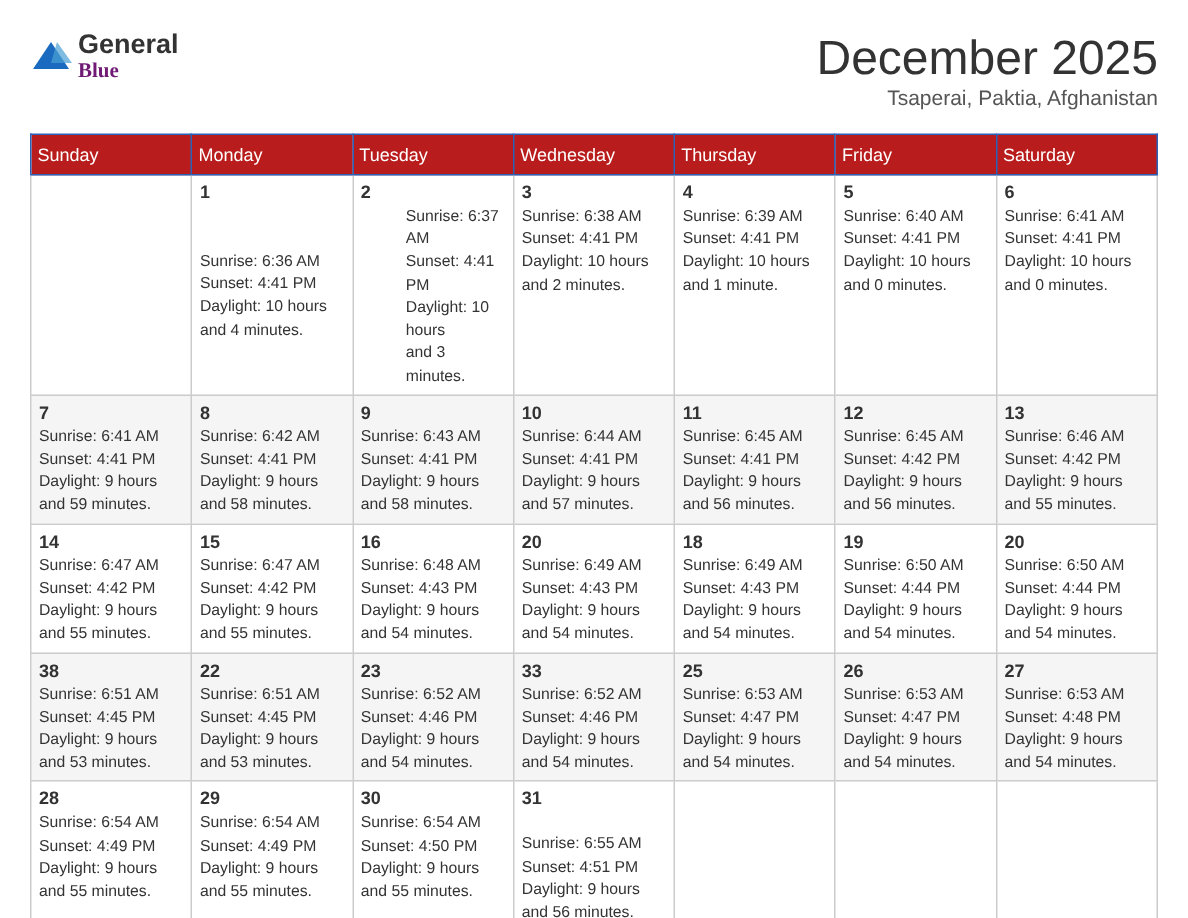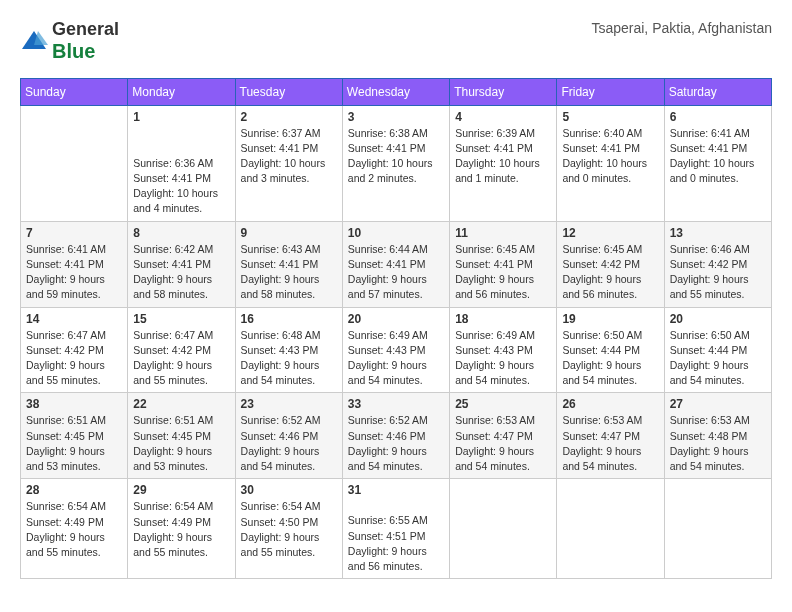--- a/index.html
+++ b/index.html
@@ -24,23 +24,24 @@
       display: flex;
       flex-direction: column;
       line-height: 1.1;
     }
     .logo-general {
       font-size: 18px;
       font-weight: bold;
       color: #333;
     }
     .logo-blue {
-      font-size: 20px;
+      font-size: 14px;
       font-weight: bold;
-      color: #15803d;
+      color: #701a75;
+      font-family: Liberation Serif, serif;
     }
     .logo-icon {
       width: 28px;
       height: 28px;
       margin-right: 4px;
     }
     .title-block {
       text-align: right;
     }
     .month-title {
@@ -51,21 +52,21 @@
     .location {
       font-size: 14px;
       color: #555;
     }
     .calendar {
       width: 100%;
       border-collapse: collapse;
       font-size: 11px;
     }
     .calendar th {
-      background: #8b5cf6;
+      background: #b91c1c;
       color: #fff;
       padding: 6px 4px;
       text-align: left;
       font-weight: normal;
       font-size: 12px;
       border: 1px solid #2962b8;
     }
     .calendar td {
       border: 1px solid #ccc;
       vertical-align: top;
@@ -101,20 +102,21 @@
     <svg class="logo-icon" viewBox="0 0 28 28">
       <polygon points="14,4 26,22 2,22" fill="#1a6bbf"></polygon>
       <polygon points="18,4 28,18 14,18" fill="#4a9fd4" opacity="0.7"></polygon>
     </svg>
     <div class="logo-text">
       <span class="logo-general">General</span>
       <span class="logo-blue">Blue</span>
     </div>
   </div>
   <div class="title-block">
+    <div class="month-title">December 2025</div>
     <div class="location">Tsaperai, Paktia, Afghanistan</div>
   </div>
 </div>
 
 <table class="calendar">
   <thead>
     <tr>
     <th>Sunday</th>
         <th>Monday</th>
         <th>Tuesday</th>
@@ -129,21 +131,21 @@
         <td class="empty-cell"></td>
         <td>
           <span class="day-num">1</span>
           <div class="day-info" style="white-space: pre-line; margin-top: 32px;">Sunrise: 6:36 AM
 Sunset: 4:41 PM
 Daylight: 10 hours
 and 4 minutes.</div>
         </td>
         <td>
           <span class="day-num">2</span>
-          <div class="day-info" style="white-space: pre-line;">Sunrise: 6:37 AM
+          <div class="day-info" style="white-space: pre-line; margin-left: 30px;">Sunrise: 6:37 AM
 Sunset: 4:41 PM
 Daylight: 10 hours
 and 3 minutes.</div>
         </td>
         <td>
           <span class="day-num">3</span>
           <div class="day-info" style="white-space: pre-line;">Sunrise: 6:38 AM
 Sunset: 4:41 PM
 Daylight: 10 hours
 and 2 minutes.</div>

